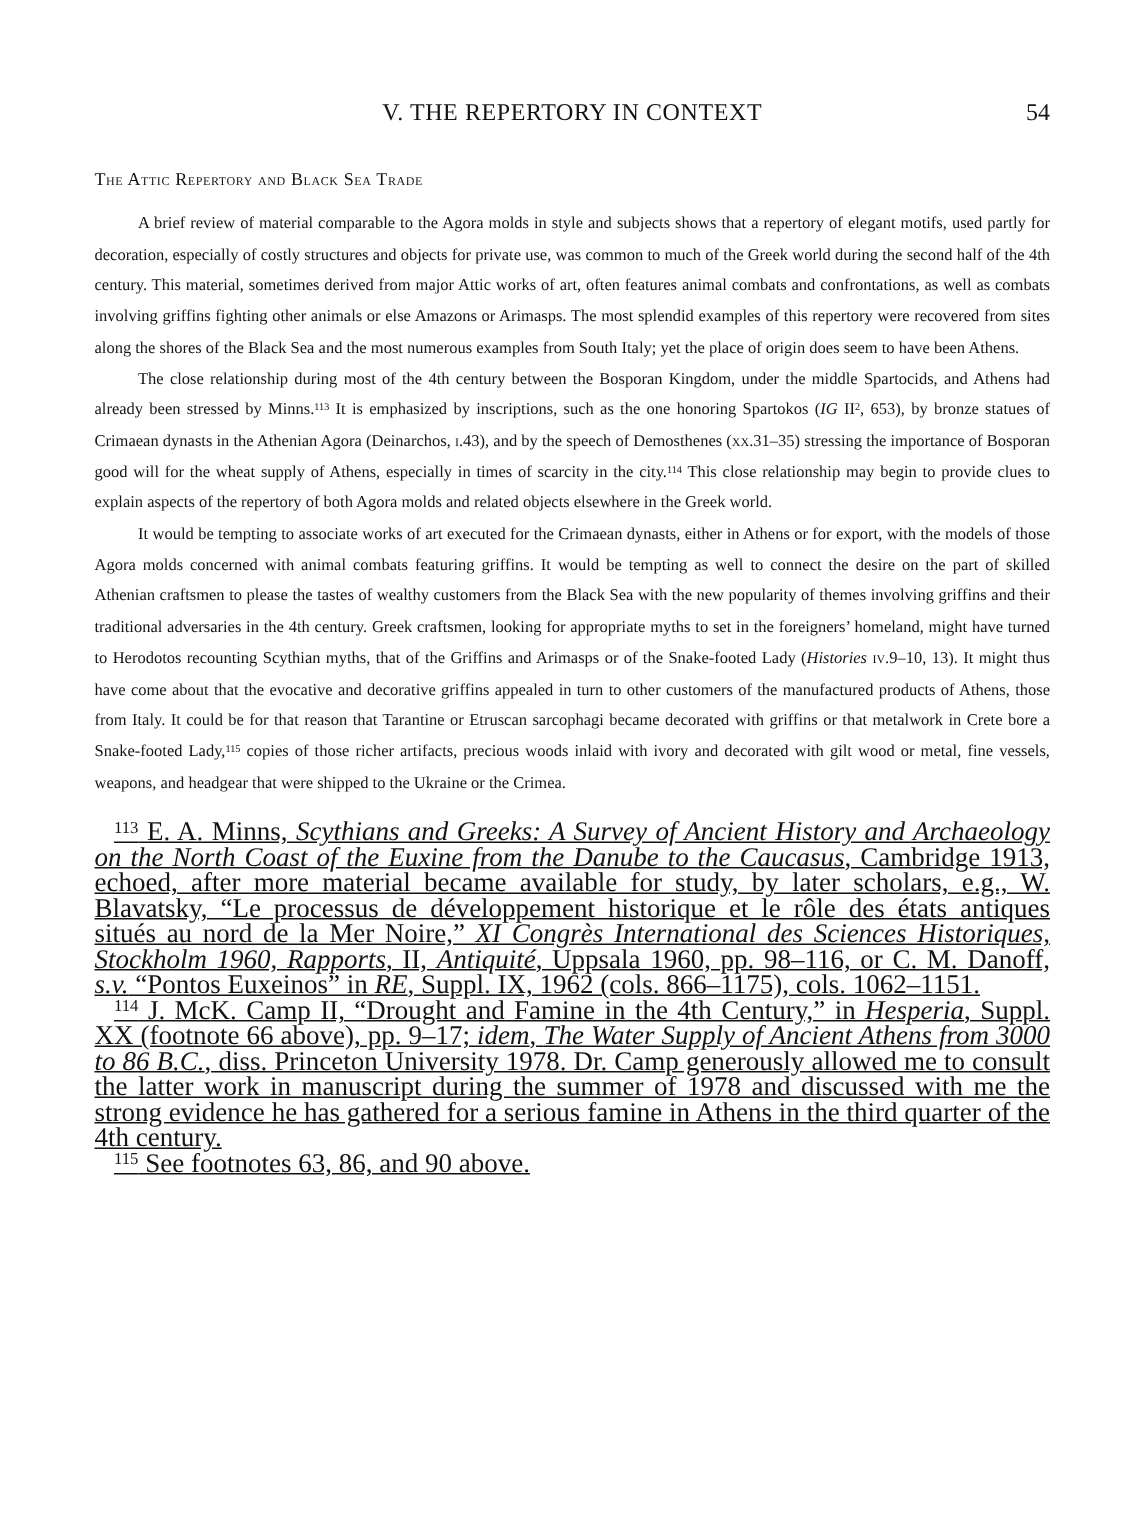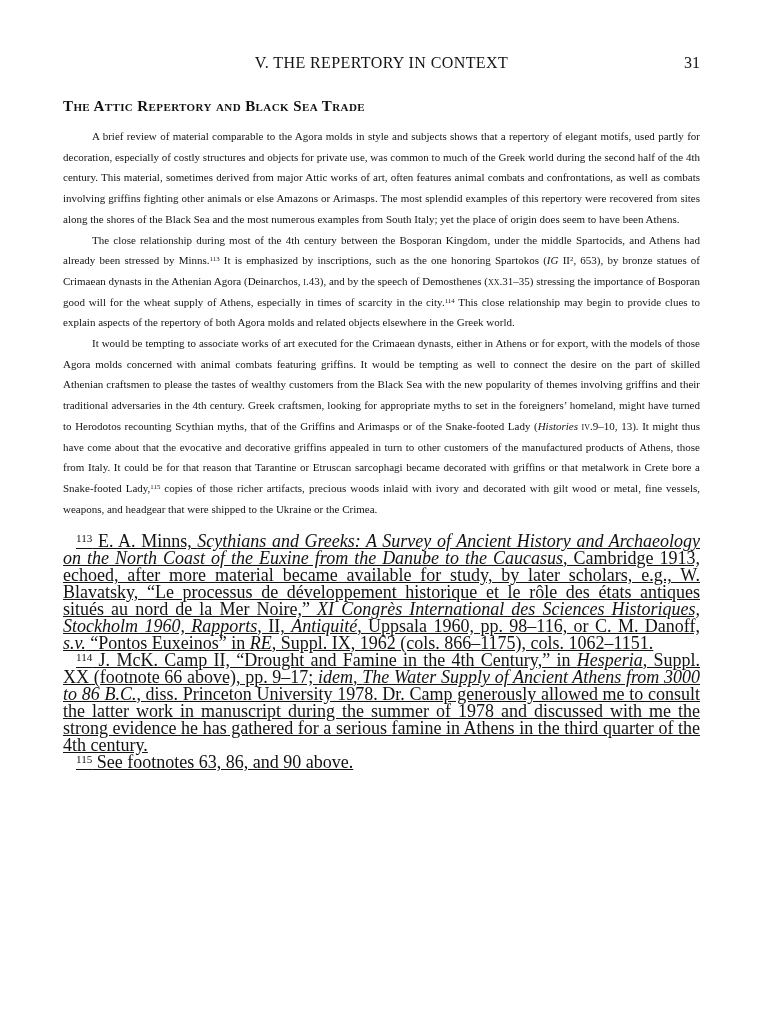--- a/index.html
+++ b/index.html
@@ -5,28 +5,28 @@
   html, body { margin: 0; padding: 0; background: #ffffff; }
   body {
     width: 762px; height: 1024px; overflow: hidden;
     font-family: "Liberation Serif", serif;
     color: #131313;
     -webkit-font-smoothing: antialiased;
   }
   .page { position: relative; width: 762px; height: 1024px; background: #ffffff; }
   .text-block { position: absolute; left: 63px; top: 0; width: 637px; }
 
-  .running-head { position: relative; padding-top: 54px; height: 18px; font-size: 16px; line-height: 18px; }
+  .running-head { position: relative; padding-top: 54px; height: 18px; font-size: 16px; line-height: 18px; margin-top: 13px; }
   .rh-title { display: block; text-align: center; letter-spacing: 0.4px; }
   .rh-page  { position: absolute; right: 0; top: 54px; }
 
   .section-heading {
     font-variant: small-caps;
-    font-weight: bold;
-    font-size: 15px;
+    font-weight: normal;
+    font-size: 12px;
     line-height: 20px;
     letter-spacing: 0.4px;
     margin: 24px 0 0 0;
   }
 
   .body-paragraphs { margin-top: 10px; }
   .para {
     font-size: 11px;
     line-height: 20.7px;
     text-align: justify;
@@ -55,21 +55,21 @@
   }
 </style>
 </head>
 <body>
 
 <div class="page">
   <div class="text-block">
 
     <div class="running-head">
       <span class="rh-title">V. THE REPERTORY IN CONTEXT</span>
-      <span class="rh-page">31</span>
+      <span class="rh-page">54</span>
     </div>
 
     <h2 class="section-heading">The Attic Repertory and Black Sea Trade</h2>
 
     <div class="body-paragraphs">
         <p class="para"><span>A brief review of material comparable to the Agora molds in style and subjects shows that a repertory of elegant motifs, used partly for decoration, especially of costly structures and objects for private use, was common to much of the Greek world during the second half of the 4th century. This material, sometimes derived from major Attic works of art, often features animal combats and confrontations, as well as combats involving griffins fighting other animals or else Amazons or Arimasps. The most splendid examples of this repertory were recovered from sites along the shores of the Black Sea and the most numerous examples from South Italy; yet the place of origin does seem to have been Athens.</span></p>
         <p class="para"><span>The close relationship during most of the 4th century between the Bosporan Kingdom, under the middle Spartocids, and Athens had already been stressed by Minns.</span><sup>113</sup><span> It is emphasized by inscriptions, such as the one honoring Spartokos (</span><span class="italic">IG</span><span> II</span><sup>2</sup><span>, 653), by bronze statues of Crimaean dynasts in the Athenian Agora (Deinarchos, </span><span class="smallcaps">i</span><span>.43), and by the speech of Demosthenes (</span><span class="smallcaps">xx</span><span>.31–35) stressing the importance of Bosporan good will for the wheat supply of Athens, especially in times of scarcity in the city.</span><sup>114</sup><span> This close relationship may begin to provide clues to explain aspects of the repertory of both Agora molds and related objects elsewhere in the Greek world.</span></p>
         <p class="para"><span>It would be tempting to associate works of art executed for the Crimaean dynasts, either in Athens or for export, with the models of those Agora molds concerned with animal combats featuring griffins. It would be tempting as well to connect the desire on the part of skilled Athenian craftsmen to please the tastes of wealthy customers from the Black Sea with the new popularity of themes involving griffins and their traditional adversaries in the 4th century. Greek craftsmen, looking for appropriate myths to set in the foreigners’ homeland, might have turned to Herodotos recounting Scythian myths, that of the Griffins and Arimasps or of the Snake-footed Lady (</span><span class="italic">Histories</span><span> </span><span class="smallcaps">iv</span><span>.9–10, 13). It might thus have come about that the evocative and decorative griffins appealed in turn to other customers of the manufactured products of Athens, those from Italy. It could be for that reason that Tarantine or Etruscan sarcophagi became decorated with griffins or that metalwork in Crete bore a Snake-footed Lady,</span><sup>115</sup><span> copies of those richer artifacts, precious woods inlaid with ivory and decorated with gilt wood or metal, fine vessels, weapons, and headgear that were shipped to the Ukraine or the Crimea.</span></p>
       </div>
 

